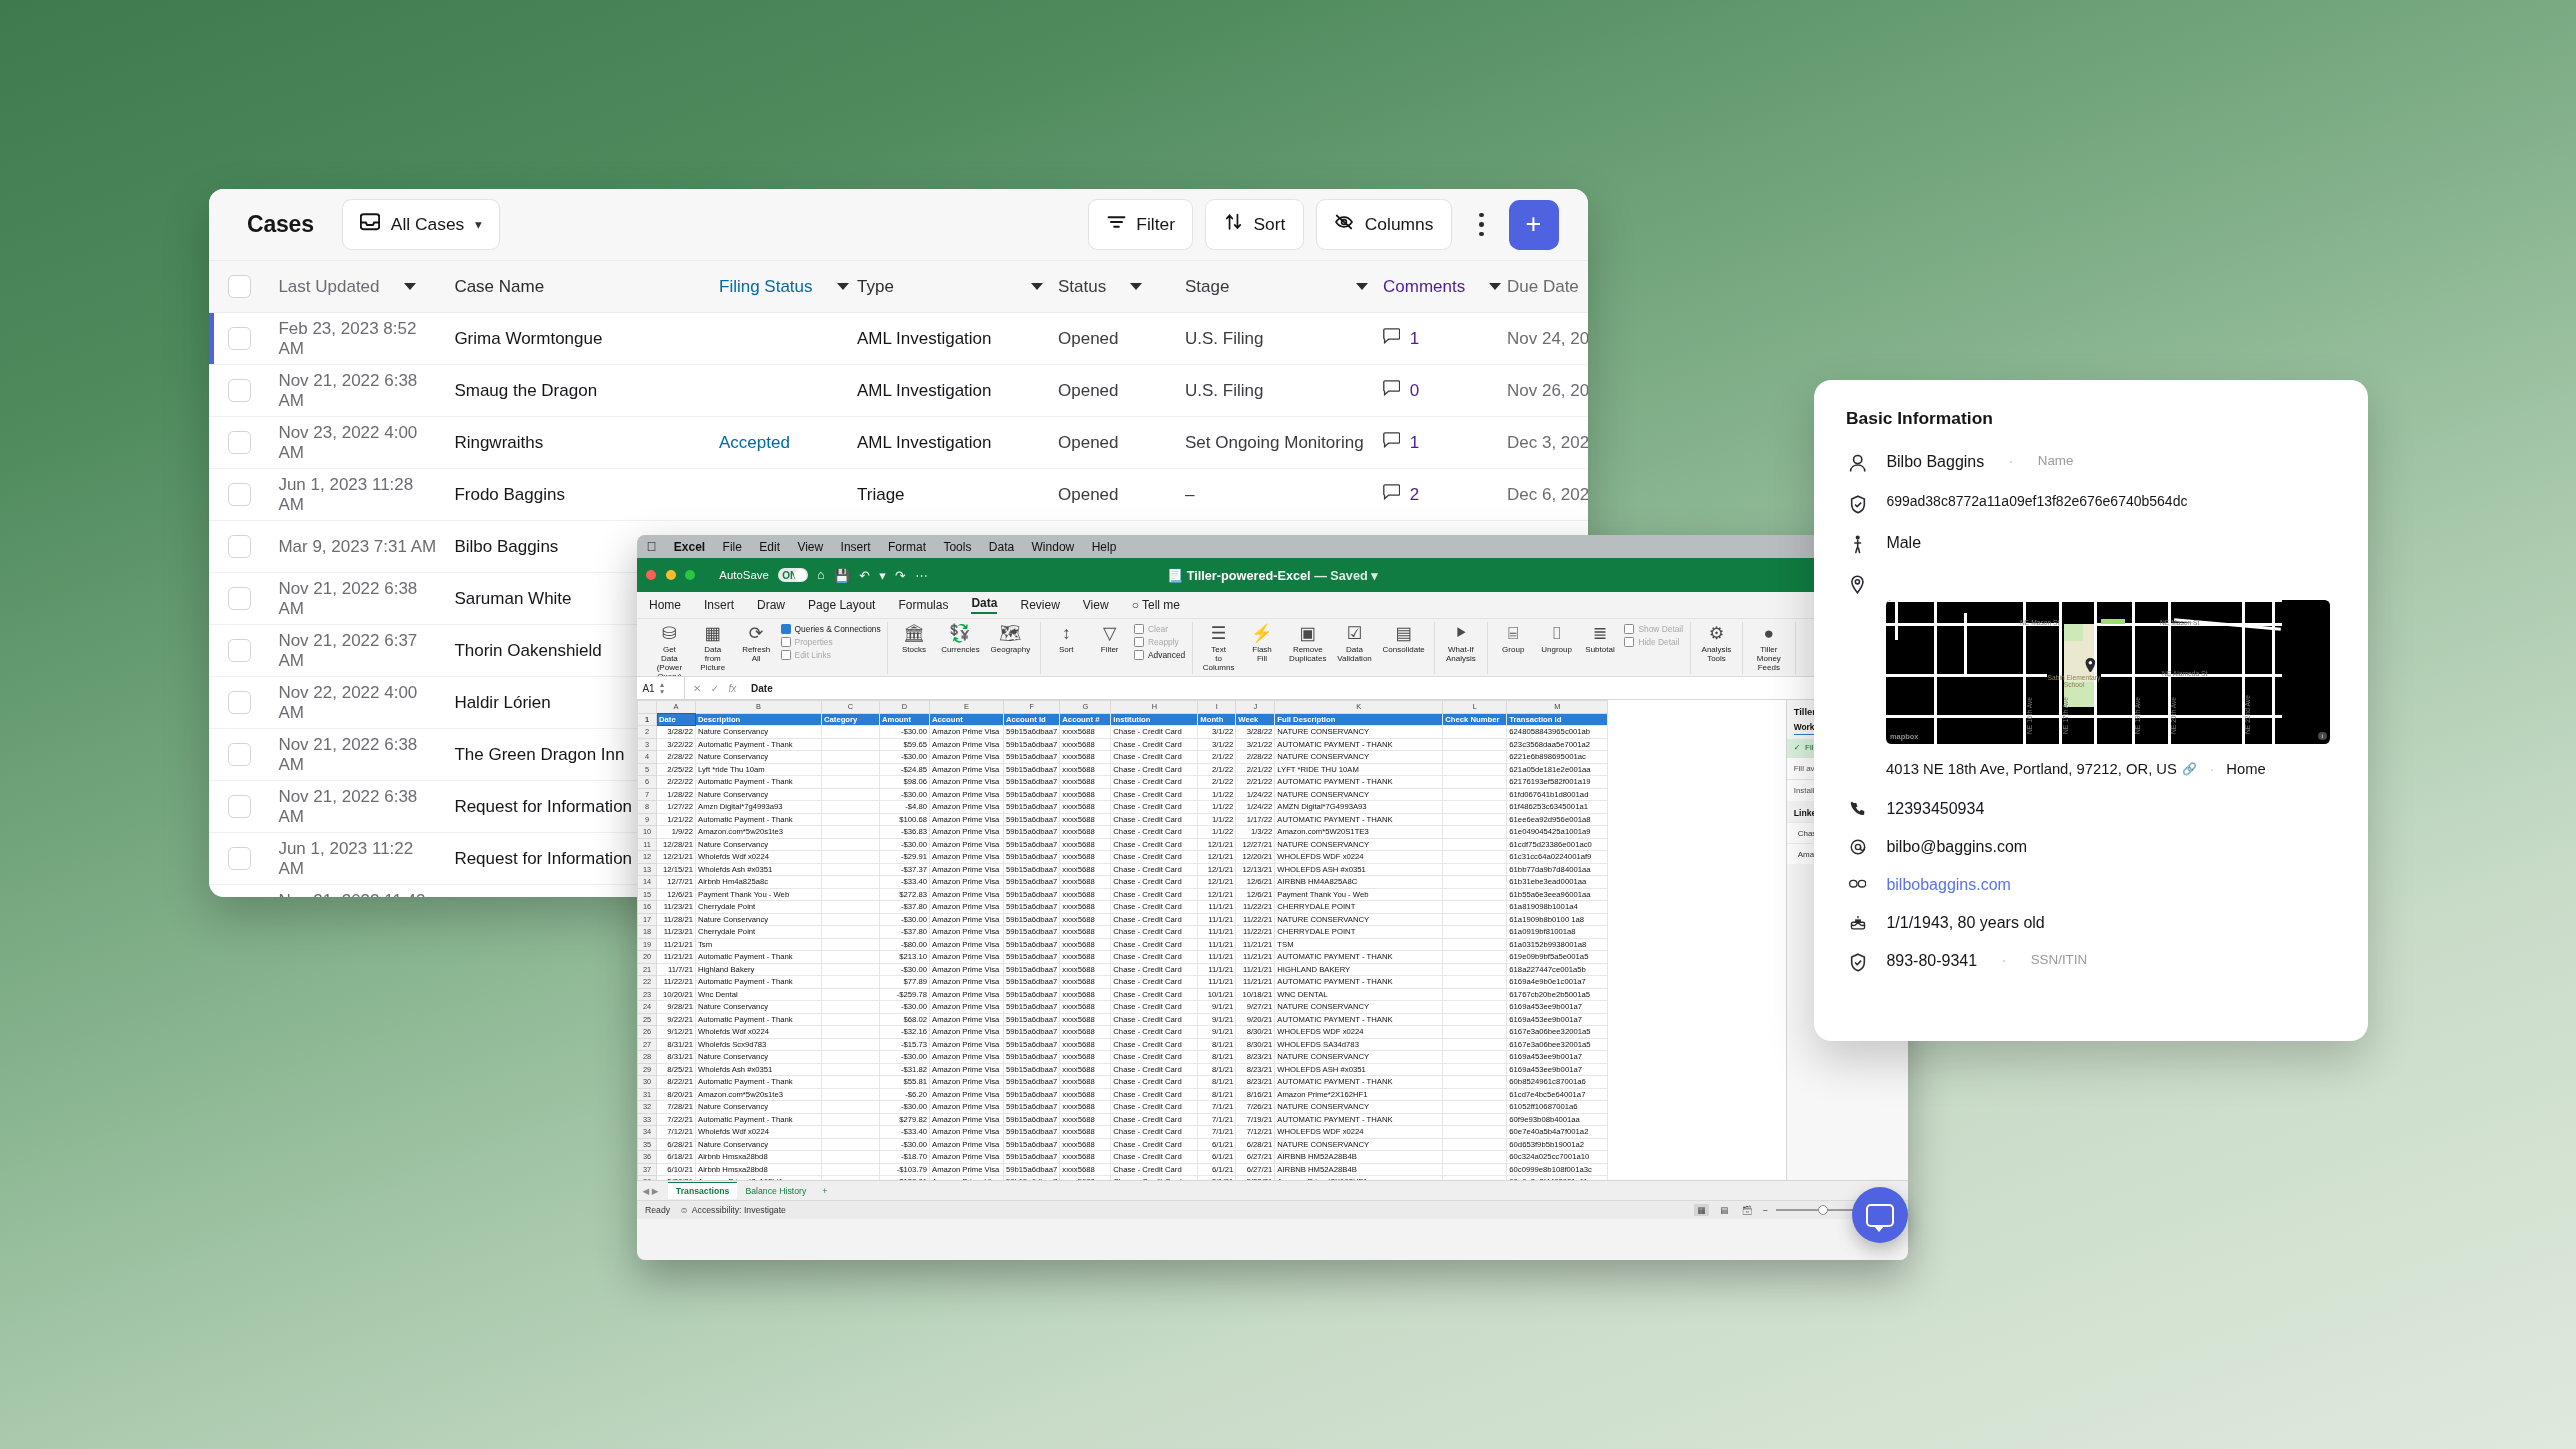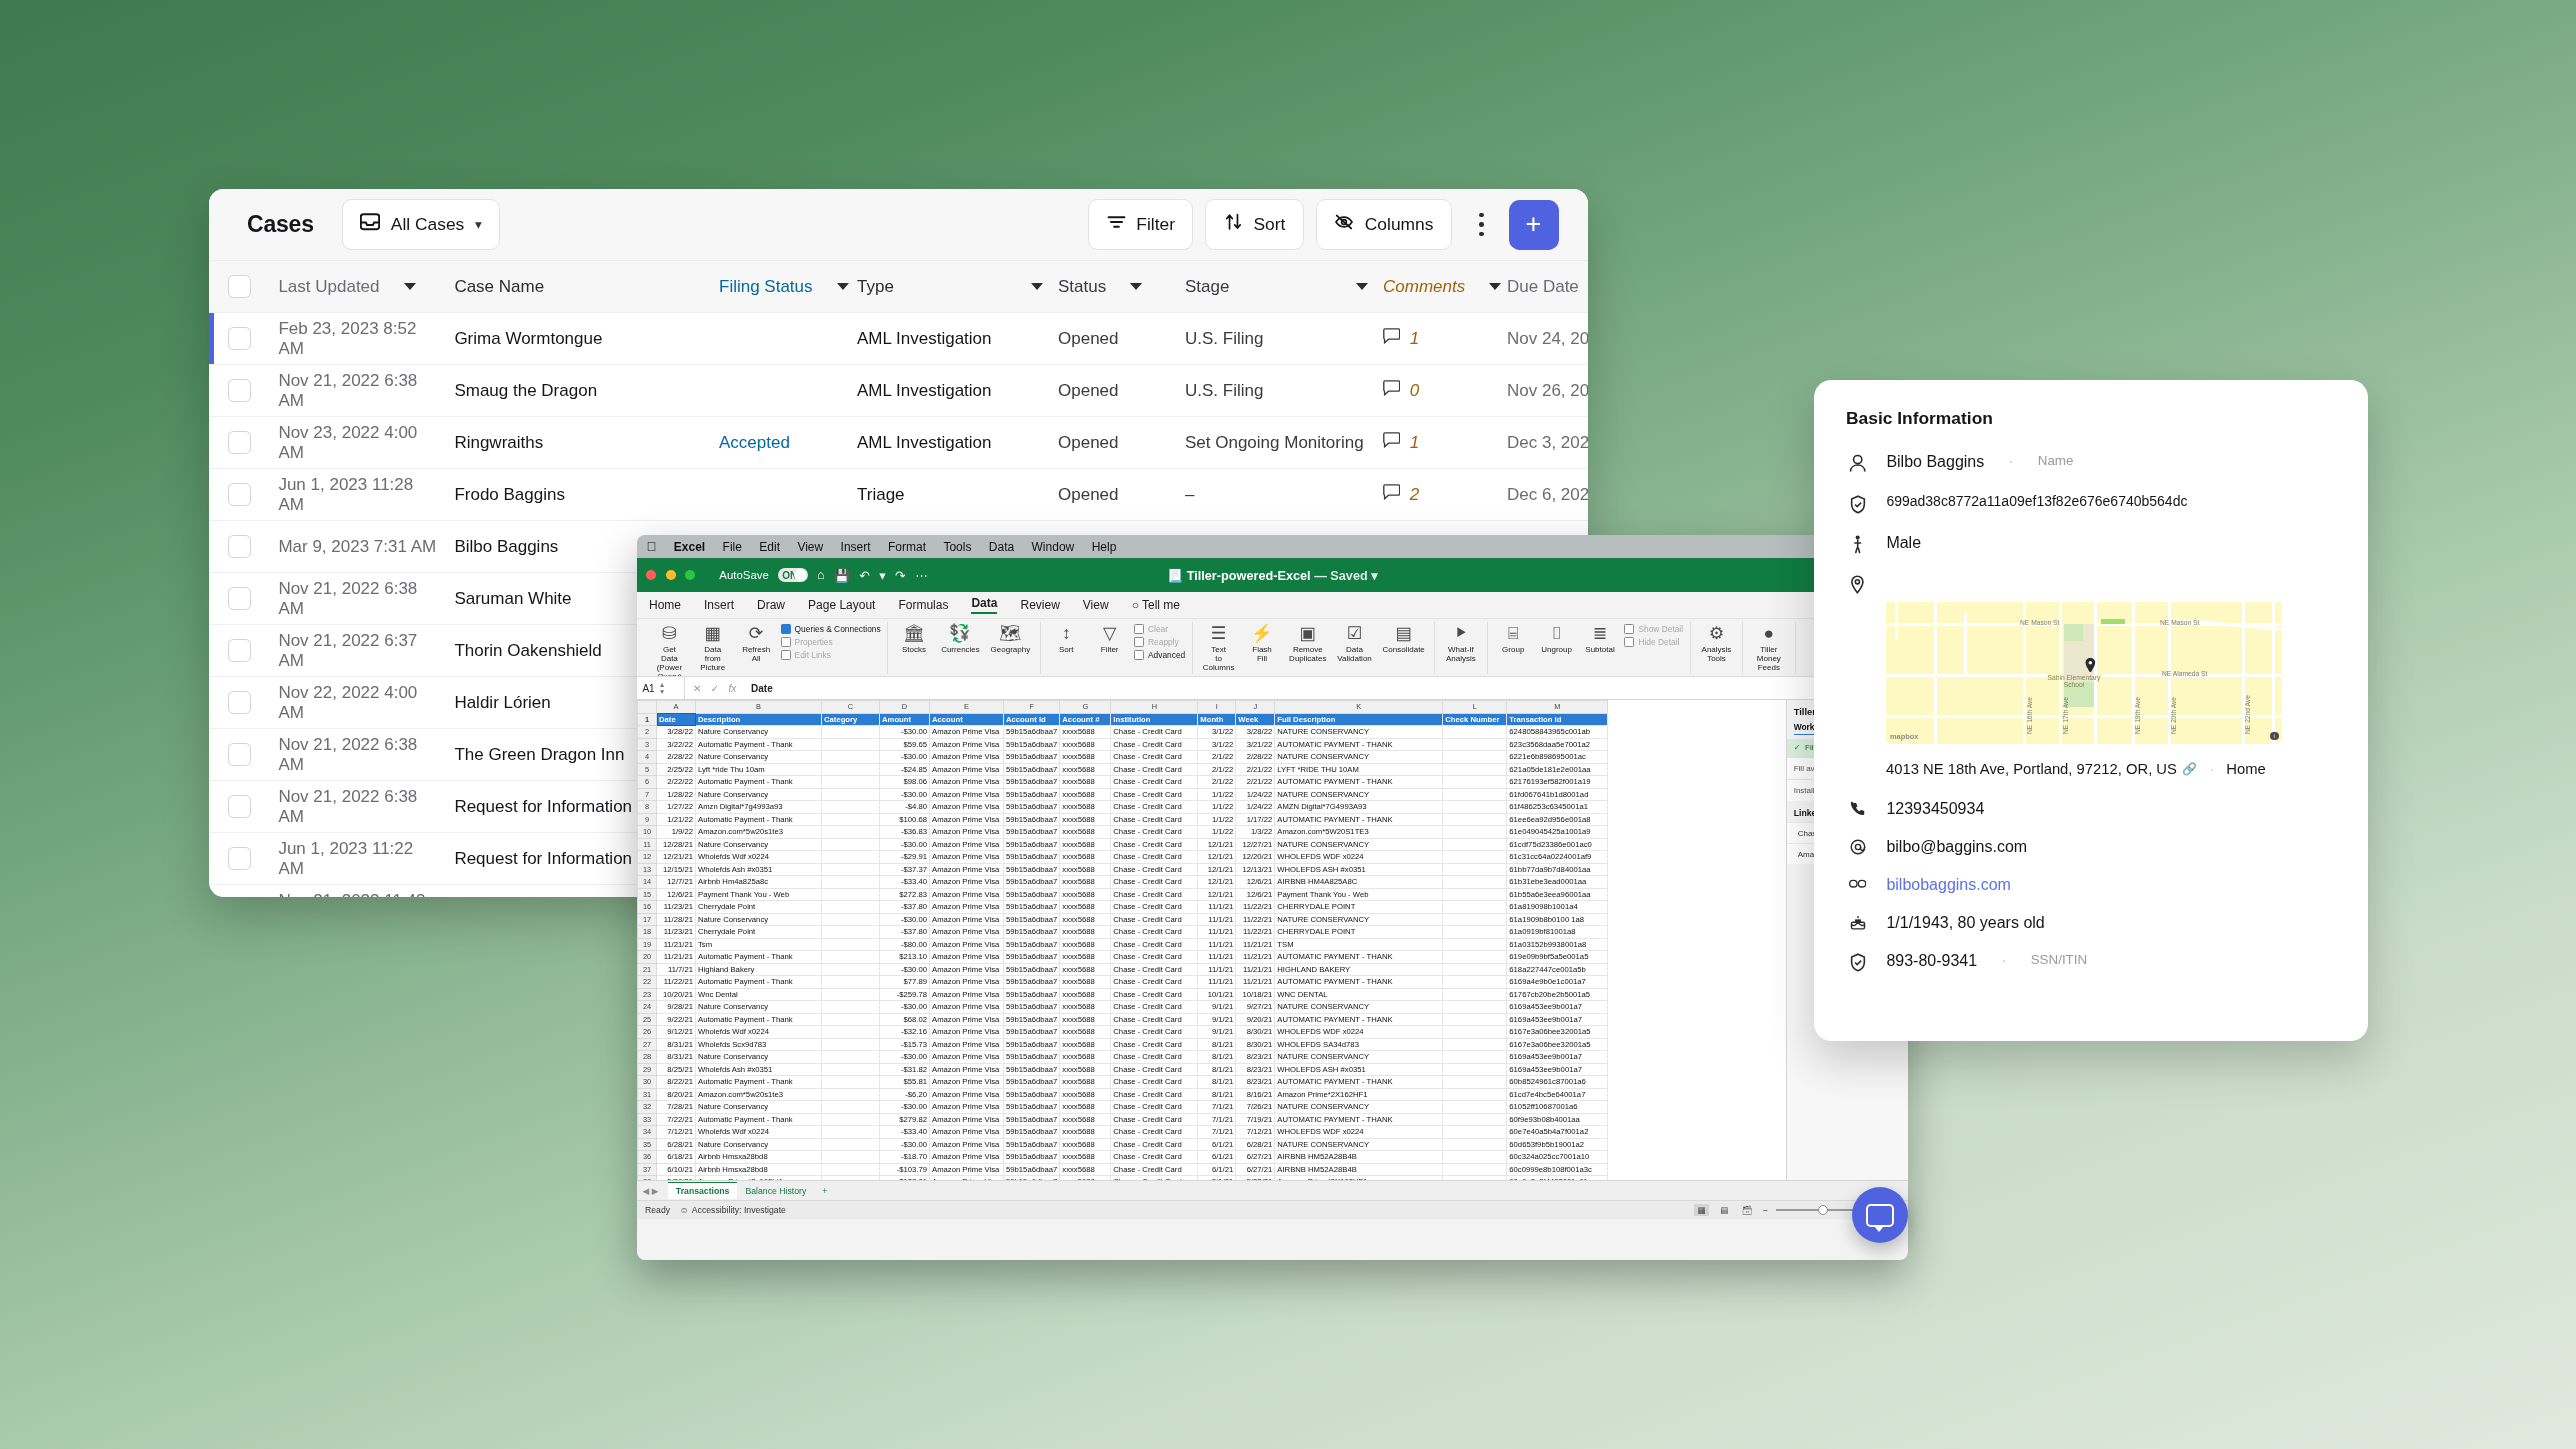--- a/index.html
+++ b/index.html
@@ -51,21 +51,21 @@
          border-bottom:0.7px solid #f0f0f2; position:relative;}
   .trow.selected::before{ content:""; position:absolute; left:0; top:0; bottom:0; width:4.7px; background:#4f63e0;}
   .c-chk{ width:60px; display:flex; align-items:center; justify-content:center; flex:none;}
   .cb{ width:23px;height:23px;border:1.3px solid #d2d2d8;border-radius:5.4px; background:#fff; cursor:pointer;}
   .c-upd{ width:168px; flex:none; color:#6b6b73; padding-left:9.4px;}
   .c-name{ width:282px; flex:none; padding-left:17.4px; white-space:nowrap; overflow:hidden;}
   .c-filing{ width:138px; flex:none; color:#0369a1;}
   .c-type{ width:201px; flex:none;}
   .c-status{ width:127px; flex:none; color:#3a3a41;}
   .c-stage{ width:198px; flex:none; color:#3a3a41;}
-  .c-comments{ width:124px; flex:none; display:flex; align-items:center; gap:9.4px; color:#a16207;font-style:italic;}
+  .c-comments{ width:124px; flex:none; display:flex; align-items:center; gap:9.4px; color:#4c1d95;}
   .c-due{ width:201px; flex:none; color:#6b6b73; white-space:nowrap;}
   .th{ display:flex; align-items:center; gap:24px; }
   .caret{ width:0;height:0;border-left:6px solid transparent;border-right:6px solid transparent;
           border-top:7.4px solid #2c2c31; display:inline-block;}
 
   
   #excel-window{
     position:absolute; left:637px; top:535px; width:1271px; height:725px;
     background:#f3f3f3; border-radius:8px; overflow:hidden;
     box-shadow:0 17.4px 43px rgba(0,0,0,.30);
@@ -153,22 +153,22 @@
   #info-card{
     position:absolute; left:1814px; top:380px; width:554px; height:661px;
     background:#fff; border-radius:17.4px; box-shadow:0 19px 47px rgba(0,0,0,.20);
     padding:28px 32px;
   }
   #info-title{ font-size:17.4px; font-weight:700; color:#16161a; margin-bottom:24px;}
   .irow{ display:flex; align-items:flex-start; gap:17.4px; margin-bottom:20px; font-size:16px; color:#16161a;}
   .irow .ico{ width:23px; flex:none; display:flex; justify-content:center; padding-top:1.3px; color:#2a2a30;}
   .irow .muted{ color:#9a9aa2; font-size:13.4px; }
   .sep{ color:#c6c6cd; margin:0 6.7px; }
-  #map{ width:396px; height:144px; border-radius:5.4px; overflow:hidden; position:relative;
-        background:#fef9c3; margin-bottom:17.4px; margin-left:40px;}
+  #map{ width:444px; height:144px; border-radius:5.4px; overflow:hidden; position:relative;
+        background:#000000; margin-bottom:17.4px; margin-left:40px;}
   .road{ position:absolute; background:#fff;}
   .maplabel{ position:absolute; font-size:6.7px; color:#7a7a78; white-space:nowrap;}
   .maplabel.rot{ transform:rotate(-90deg); transform-origin:left top;}
   #school-block{ position:absolute; background:#ece8cf;}
   #park1{ position:absolute; background:#cfe8b8;}
   #park2{ position:absolute; background:#cfe8b8;}
   #pin{ position:absolute; width:10.7px;height:14.8px; }
   #mapbox-logo{ position:absolute; left:4px; bottom:2.7px; font-size:7.4px; color:#8c8c8a; font-weight:700;}
   #map-info{ position:absolute; right:3.4px; bottom:3.4px; width:8.7px;height:8.7px;border-radius:50%;
              background:#4a4a48; color:#fff; font-size:6px; display:flex;align-items:center;justify-content:center;}

